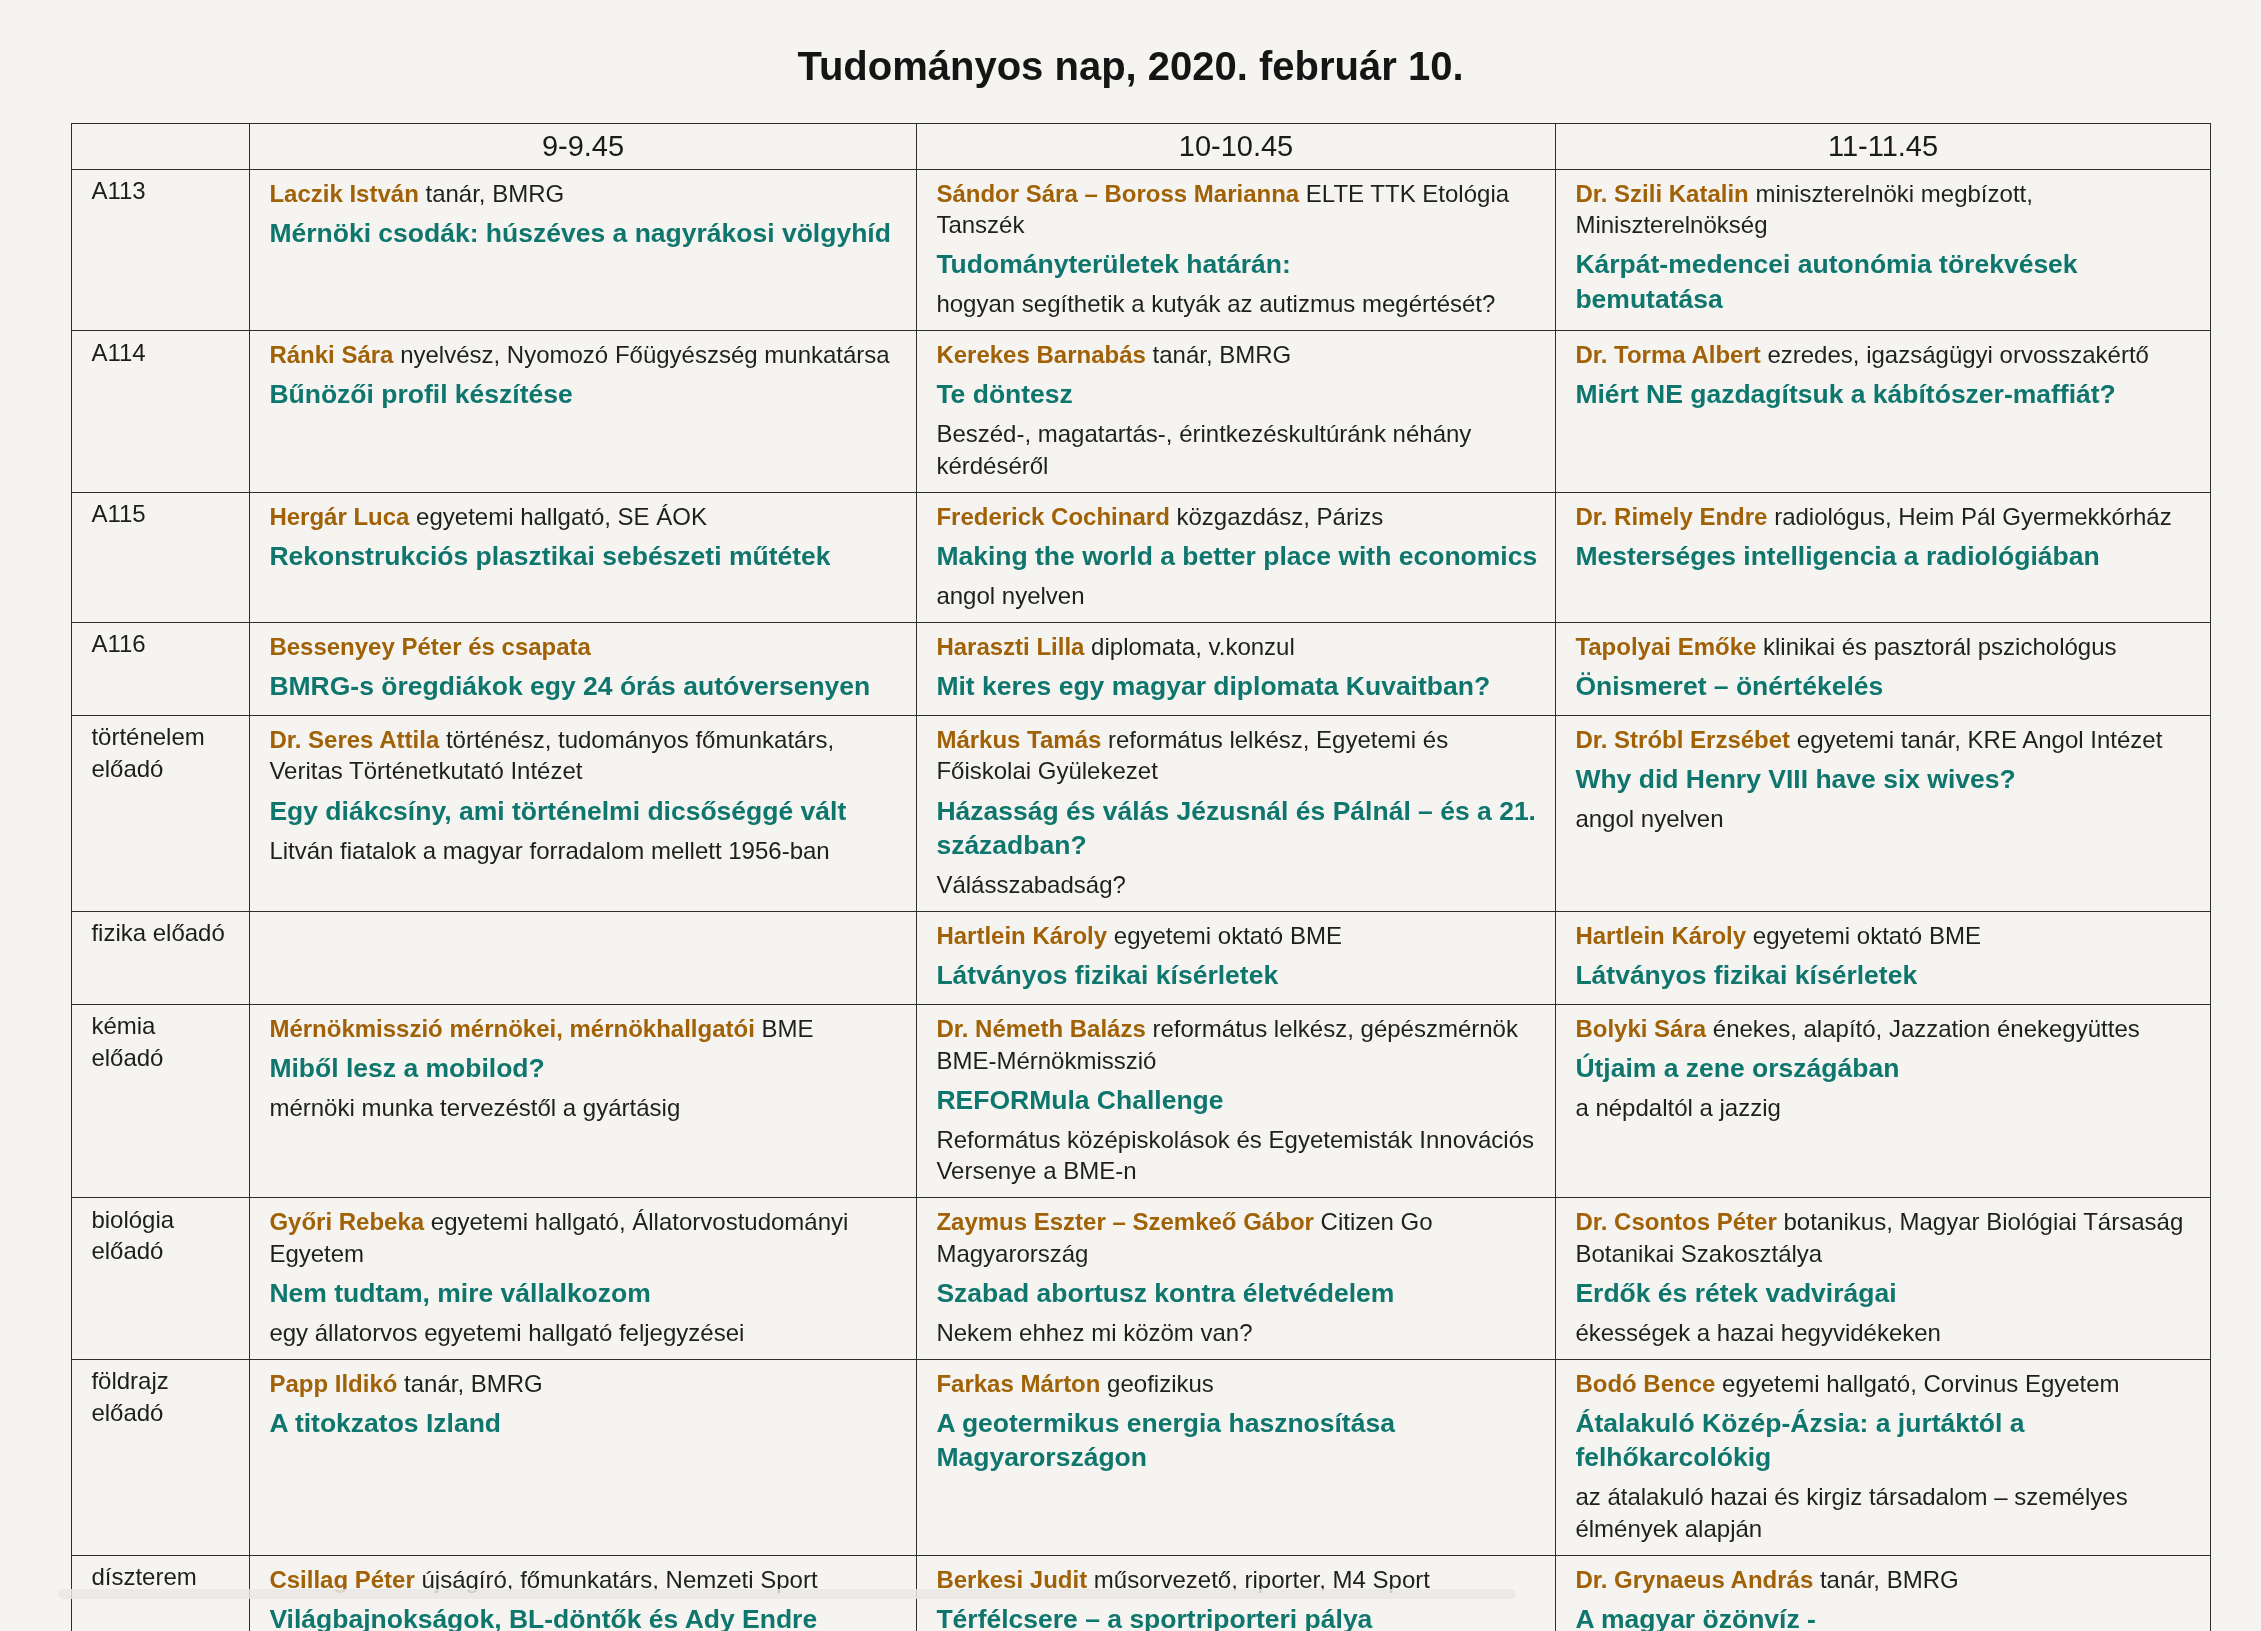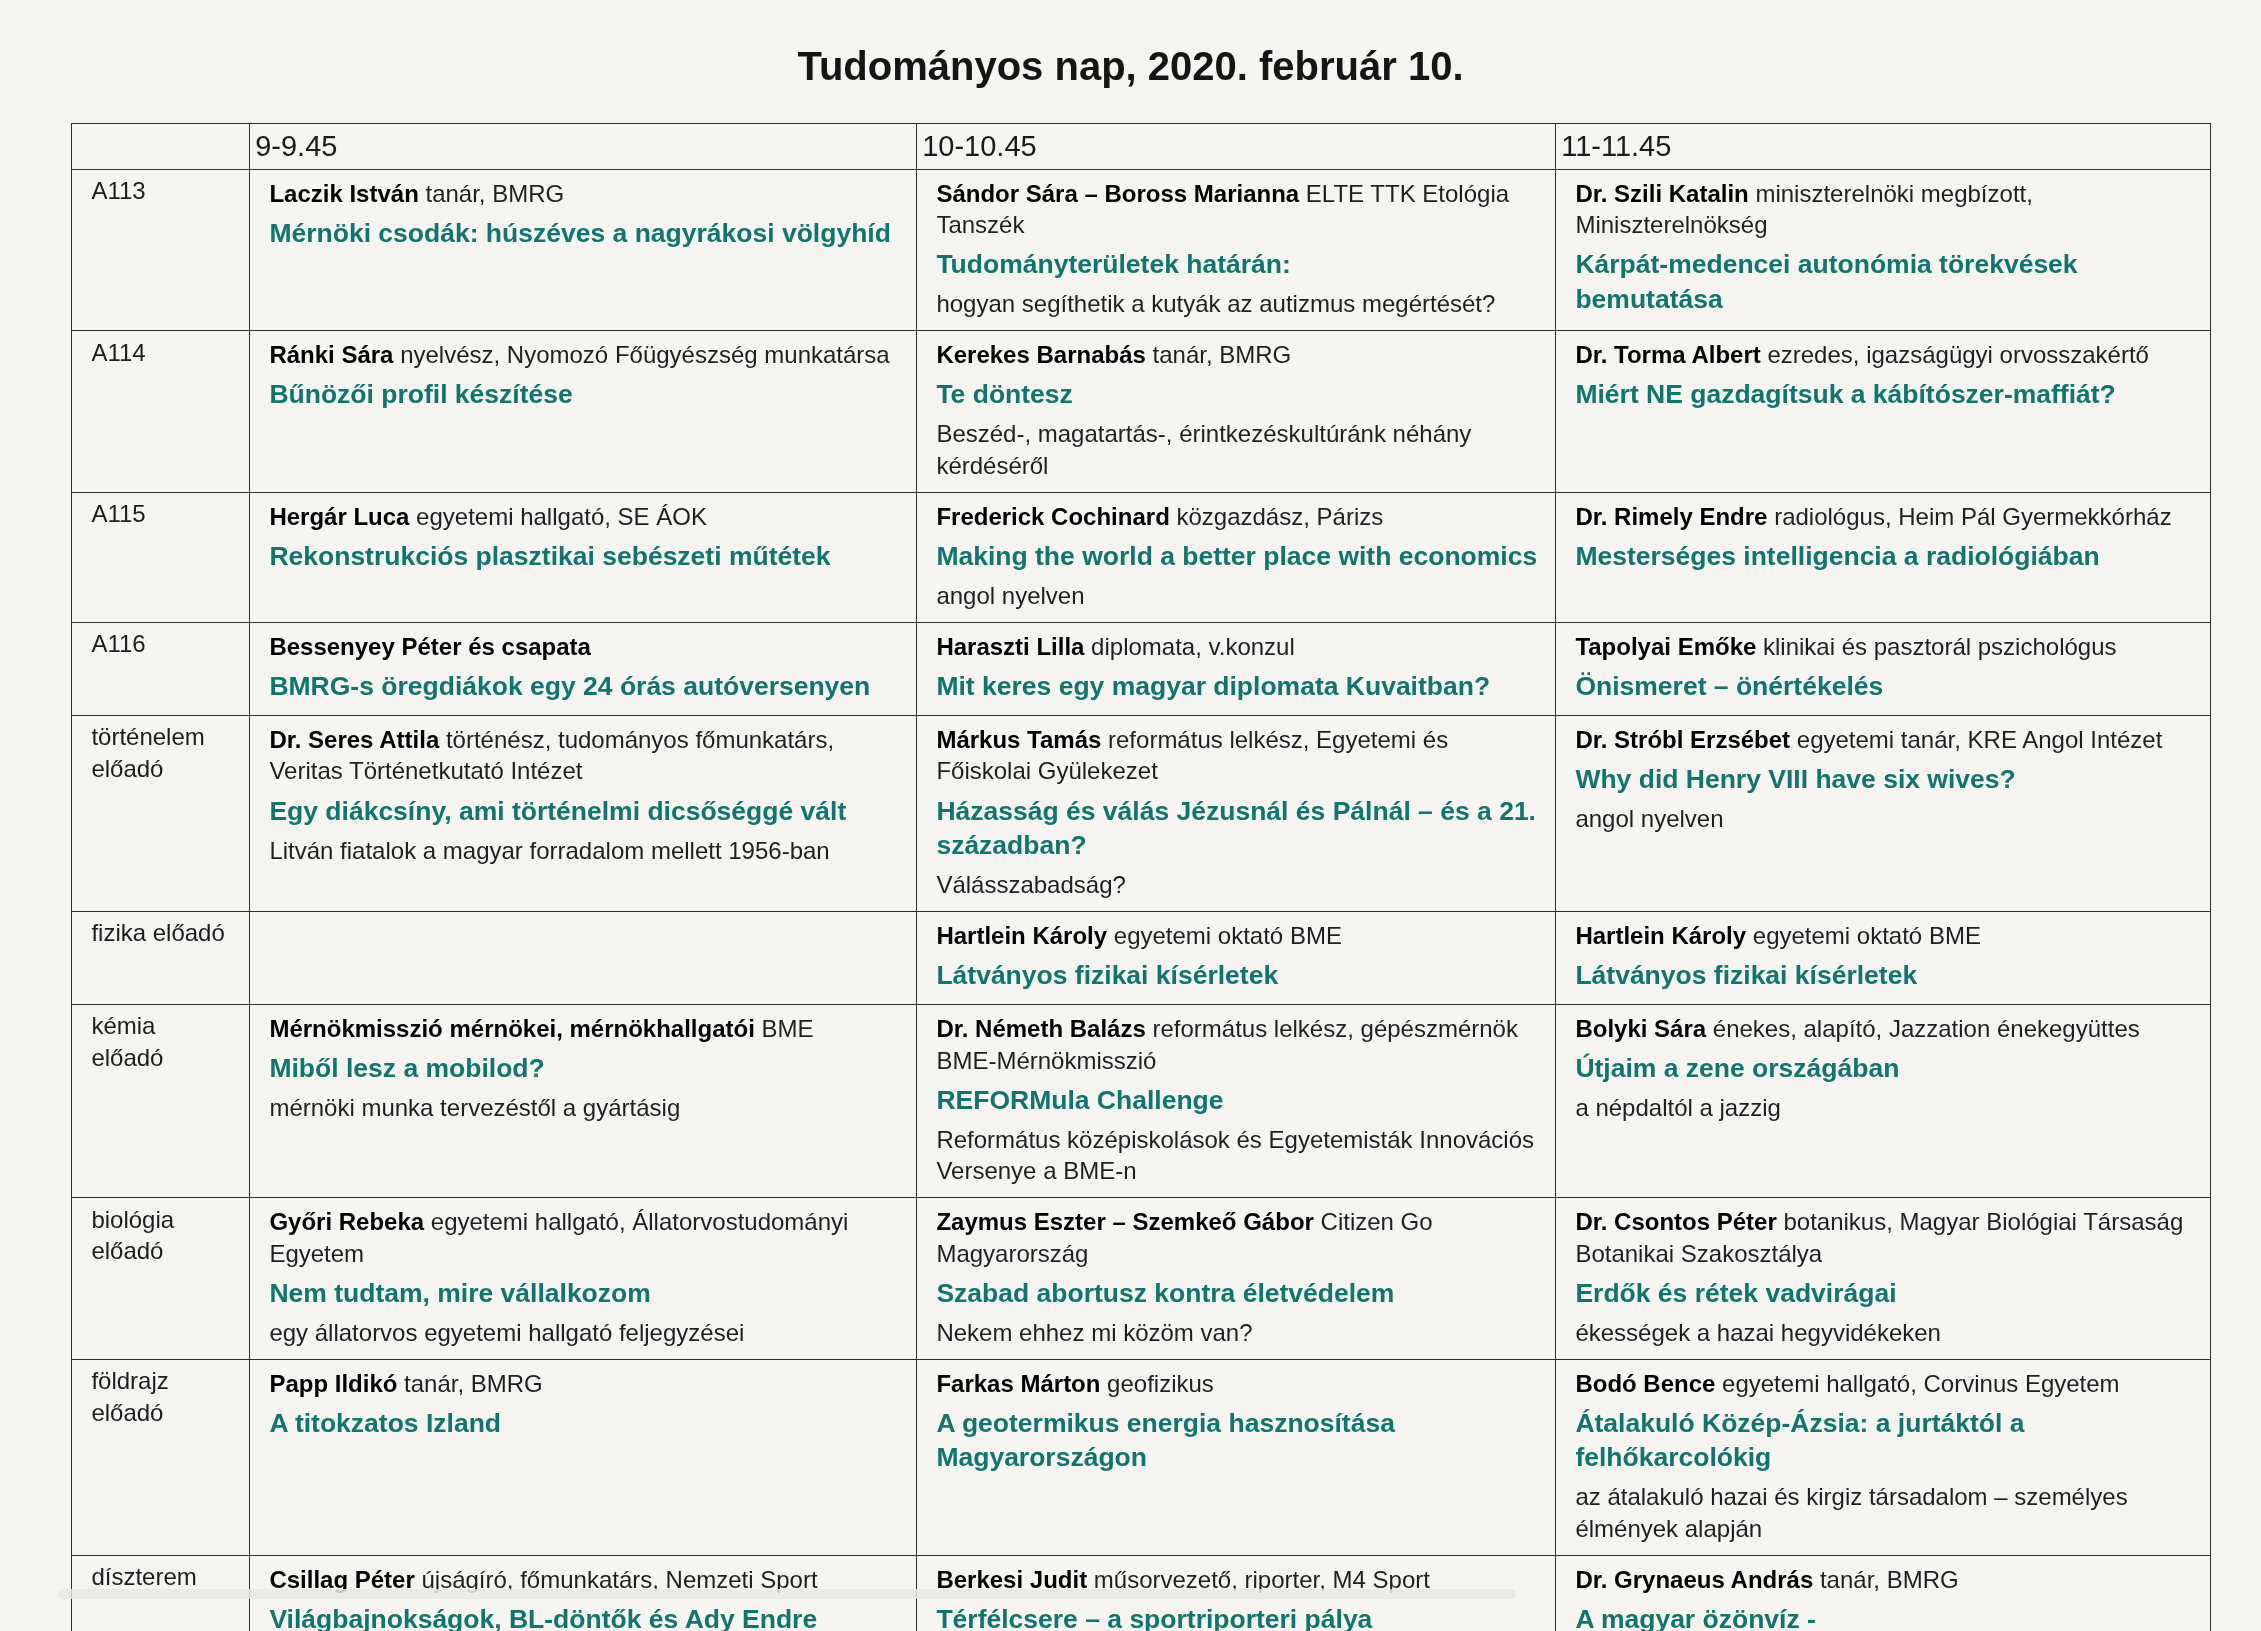--- a/index.html
+++ b/index.html
@@ -28,34 +28,35 @@
     border:1.9px solid #2e2e2e;
     vertical-align:top;
     text-align:left;
     padding:5.2px 17px 5.2px 19.4px;
     font-size:24px;
     line-height:1.32;
     background:transparent;
     word-wrap:break-word;
   }
   table.schedule thead th{
+    text-align:center;
     font-weight:normal;
     font-size:29px;
     padding:2.6px 5.2px 3.9px 5.2px;
     color:#1a1a1a;
   }
   table.schedule thead tr{height:37px;}
   td.room{
     font-size:26.5px;
     padding:6.5px 5.2px 5.2px 14px;
     color:#1d1d1d;
     line-height:1.35;
   }
   .speaker{margin:2.6px 0 6.5px 0;}
-  .speaker b{color:#000000;}
+  .speaker b{color:#a16207;}
   .talk-title{
     font-weight:bold;
     font-size:26.5px;
     color:#0f766e;
     margin:2.6px 0 6.5px 0;
     line-height:1.3;
   }
   .talk-sub{margin:1.3px 0 5.2px 0;}
   
   tbody tr:nth-child(1){height:137px;}

